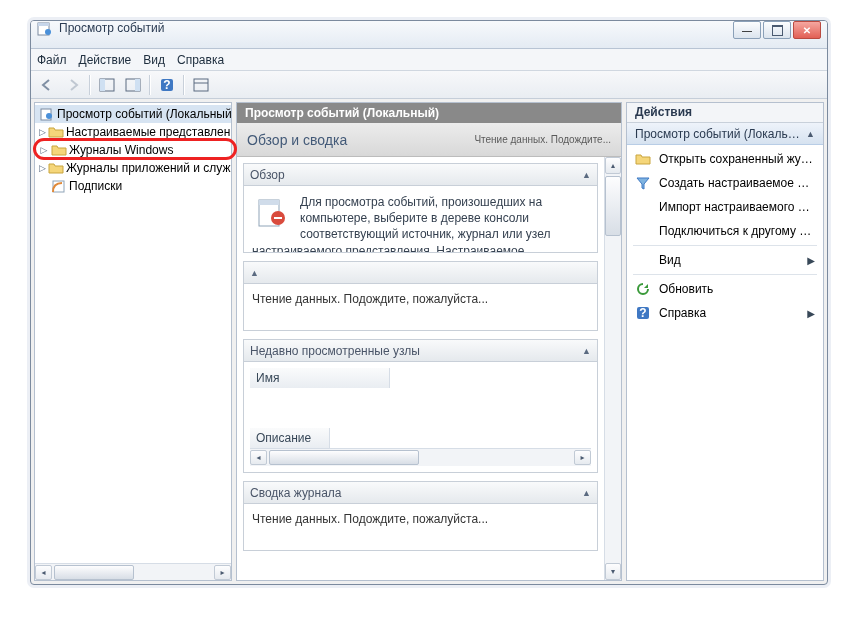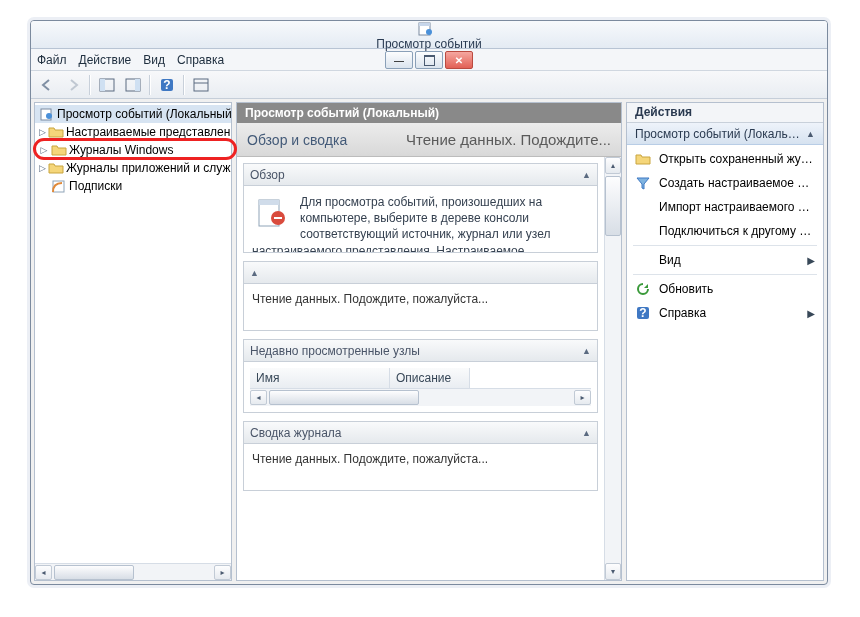--- a/index.html
+++ b/index.html
@@ -1,20 +1,20 @@
 <!DOCTYPE html>
 <html><head>
 <meta charset="utf-8">
 <style>
 * { box-sizing: border-box; margin: 0; padding: 0; font-family: "Segoe UI", Tahoma, sans-serif; font-size: 12px; }
 body { background: #fff; width: 860px; height: 617px; position: relative; }
 
 .window { position: absolute; left: 30px; top: 20px; width: 798px; height: 565px; border: 1px solid #7b8a9e; background: #f0f0f0; box-shadow: 0 0 0 3px rgba(200,210,225,.35); border-radius: 4px; overflow: hidden; }
 
-.titlebar { height: 28px; background: linear-gradient(#f7f9fc,#e4ebf3); border-bottom: 1px solid #b8c4d4; display: flex; align-items: center; padding: 0 6px; flex-direction: column; }
+.titlebar { height: 28px; background: linear-gradient(#f7f9fc,#e4ebf3); border-bottom: 1px solid #b8c4d4; display: flex; padding: 0 6px; }
 .titlebar .app-icon { width: 16px; height: 16px; margin-right: 6px; }
 .titlebar .title { flex: 1; color: #2a3b52; }
 .win-btns { display: flex; gap: 2px; }
 .win-btn { width: 28px; height: 18px; border: 1px solid #8aa0b8; border-radius: 2px; display: flex; align-items: center; justify-content: center; background: linear-gradient(#fcfdfe,#dbe4ee); cursor: default; font-size: 10px; }
 .win-btn.close { background: linear-gradient(#f5a7a0,#e26055); border-color: #ba4a40; color: #fff; font-weight: bold; }
 .win-btn.max::before { content: ""; width: 9px; height: 8px; border: 1px solid #4a5a70; border-top-width: 2px; display: block; }
 
 .menubar { height: 22px; background: #f4f6f9; border-bottom: 1px solid #d0d7e0; display: flex; align-items: center; padding: 0 6px; gap: 12px; }
 .menubar span { color: #203040; cursor: default; }
 
@@ -38,41 +38,41 @@
 .hscroll { height: 17px; border-top: 1px solid #d6dde6; background: #f2f4f7; display: flex; align-items: center; }
 .hscroll .arrow { width: 17px; height: 15px; background: linear-gradient(#fdfdfe,#e6eaef); border: 1px solid #c1cad5; border-radius: 2px; display: flex; align-items: center; justify-content: center; font-size: 8px; color: #4a5a70; }
 .hscroll .track { flex: 1; height: 15px; position: relative; }
 .hscroll .thumb { position: absolute; top: 0; height: 15px; background: linear-gradient(#fdfdfe,#d8dee6); border: 1px solid #b6c1cf; border-radius: 2px; }
 
 .highlight { position: absolute; border: 3px solid #e22; border-radius: 14px; pointer-events: none; }
 
 .mid-hdr { height: 20px; background: #898989; color: #fff; font-weight: bold; padding: 3px 8px 0; }
 .mid-sub { height: 34px; background: linear-gradient(#ececec,#d8d8d8); border-bottom: 1px solid #bcbcbc; display: flex; align-items: center; padding: 0 10px; gap: 12px; }
 .mid-sub .big { font-size: 14px; color: #435a78; flex: 1; }
-.mid-sub .status { color: #5a5a5a; font-size: 15px; white-space: nowrap; }
+.mid-sub .status { color: #5a5a5a; font-size: 10px; white-space: nowrap; }
 
 .mid-body { flex: 1; overflow: hidden; position: relative; }
 .mid-scroll { position: absolute; right: 0; top: 0; bottom: 0; width: 17px; background: #f2f4f7; border-left: 1px solid #d6dde6; display: flex; flex-direction: column; }
 .mid-scroll .arrow { height: 17px; background: linear-gradient(#fdfdfe,#e6eaef); border: 1px solid #c1cad5; border-radius: 2px; font-size: 8px; display: flex; align-items: center; justify-content: center; color:#4a5a70; }
 .mid-scroll .track { flex: 1; position: relative; }
 .mid-scroll .thumb { position: absolute; left: 0; right: 0; background: linear-gradient(#fdfdfe,#d8dee6); border: 1px solid #b6c1cf; border-radius: 2px; }
 
 .mid-content { position: absolute; left: 0; right: 17px; top: 0; bottom: 0; overflow: hidden; padding: 6px; display: flex; flex-direction: column; gap: 8px; }
 
 .group { border: 1px solid #c8cfd8; }
 .group-hdr { height: 22px; background: linear-gradient(#f9fafb,#e5e9ed); border-bottom: 1px solid #c8cfd8; display: flex; align-items: center; padding: 0 6px; color: #4a5568; cursor: default; }
 .group-hdr .title { flex: 1; }
 .chev { font-size: 9px; color: #5a6a80; }
 .group-body { padding: 8px; color: #354150; }
 .overpane .ico { width: 32px; height: 32px; float: left; margin: 2px 12px 4px 4px; }
 .group-body .loading { color: #333; }
-.table-hdr { display: flex; border-bottom: 1px solid #d6dde6; }
+.table-hdr { display: flex; border-bottom: 1px solid #d6dde6; flex-direction: column; }
 .table-hdr div { padding: 3px 6px; background: linear-gradient(#fafbfc,#e9edf2); border-right: 1px solid #d6dde6; color: #384858; }
 .table-hdr div:first-child { width: 140px; }
-.table-hdr div:nth-child(2) { width: 80px; }
+.table-hdr div:nth-child(2) { width: 80px; margin-top: 40px; }
 
 .right-hdr { height: 20px; background: #f3f5f8; border-bottom: 1px solid #c8d0da; padding: 2px 8px 0; font-weight: bold; color: #2a3a50; }
 .right-sub { height: 22px; background: linear-gradient(#eef3fa,#d6e2f0); border-bottom: 1px solid #b8cde6; display: flex; align-items: center; padding: 0 8px; color: #2a3a50; }
 .right-sub .caret { font-size: 9px; color:#4a5a70; }
 .right-list { flex: 1; padding: 2px 0; }
 .action { height: 24px; display: flex; align-items: center; padding: 0 8px; gap: 8px; cursor: default; white-space: nowrap; overflow: hidden; }
 .action .lbl { flex: 1; overflow: hidden; text-overflow: ellipsis; }
 .action .arrw { color: #384858; font-size: 10px; }
 .hr { height: 1px; background: #dde3ea; margin: 2px 6px; }
 .act-ico { width:16px; height:16px; display:inline-flex; align-items:center; justify-content:center; }

